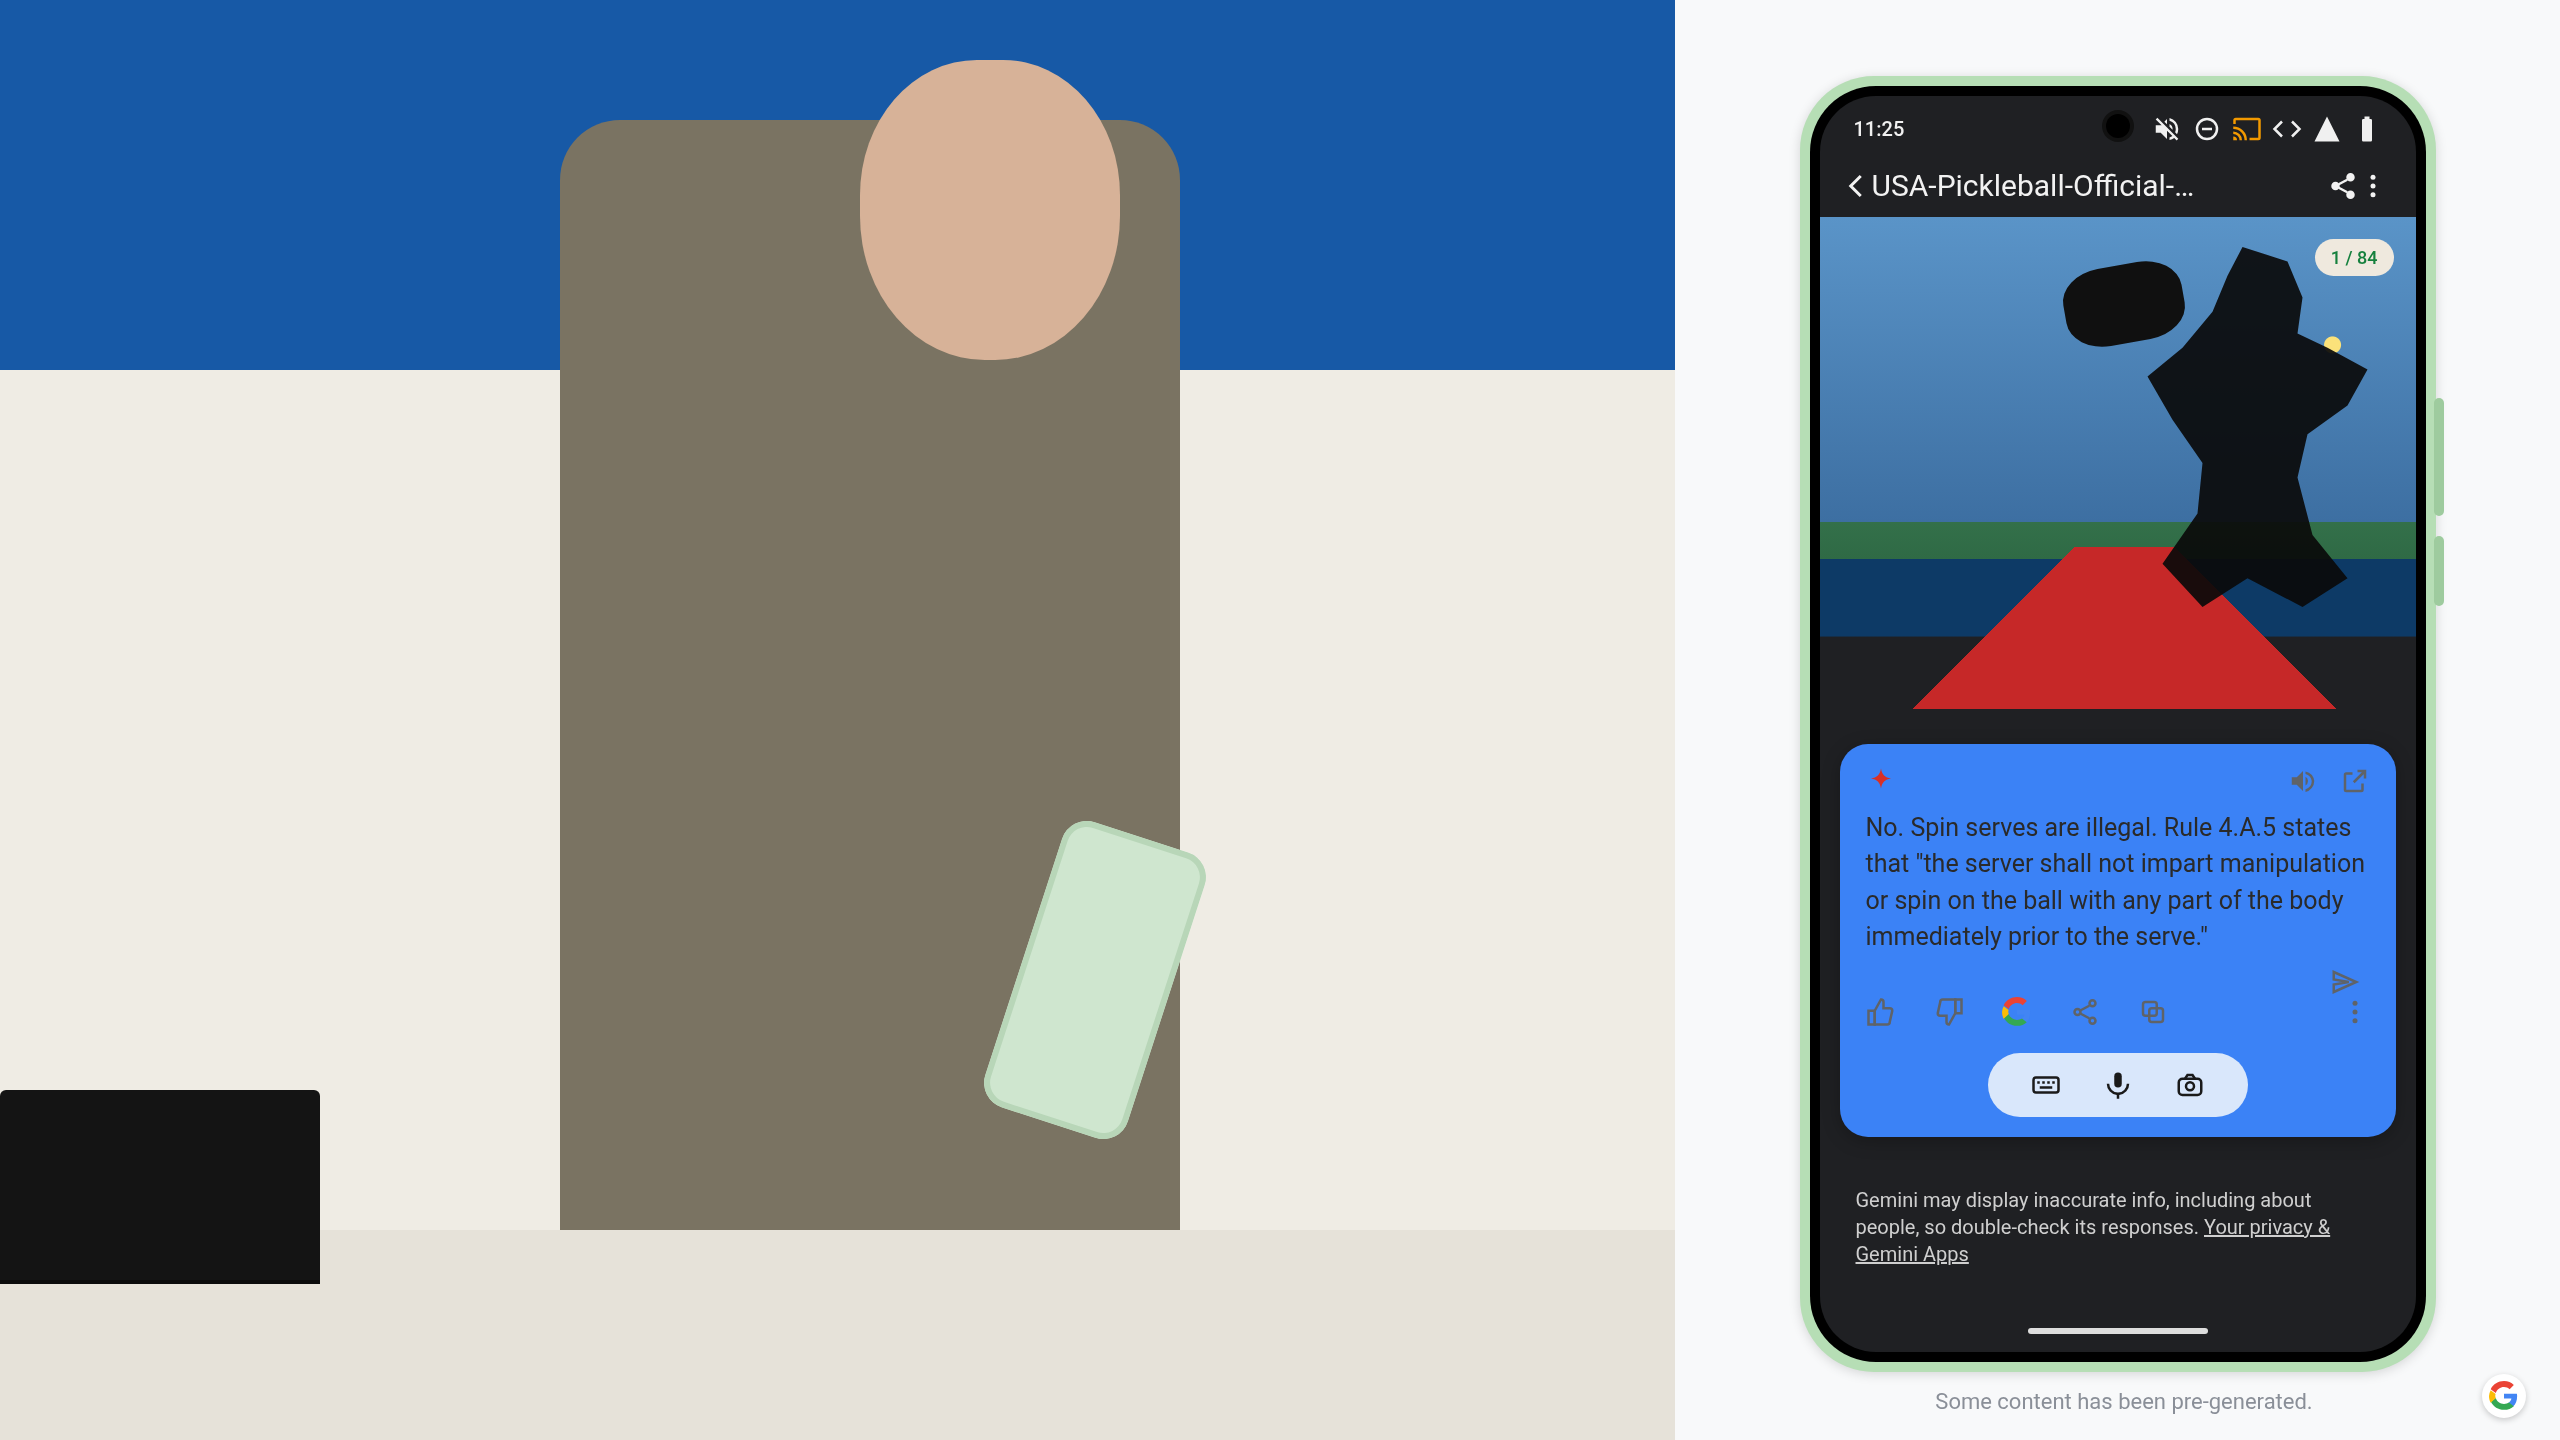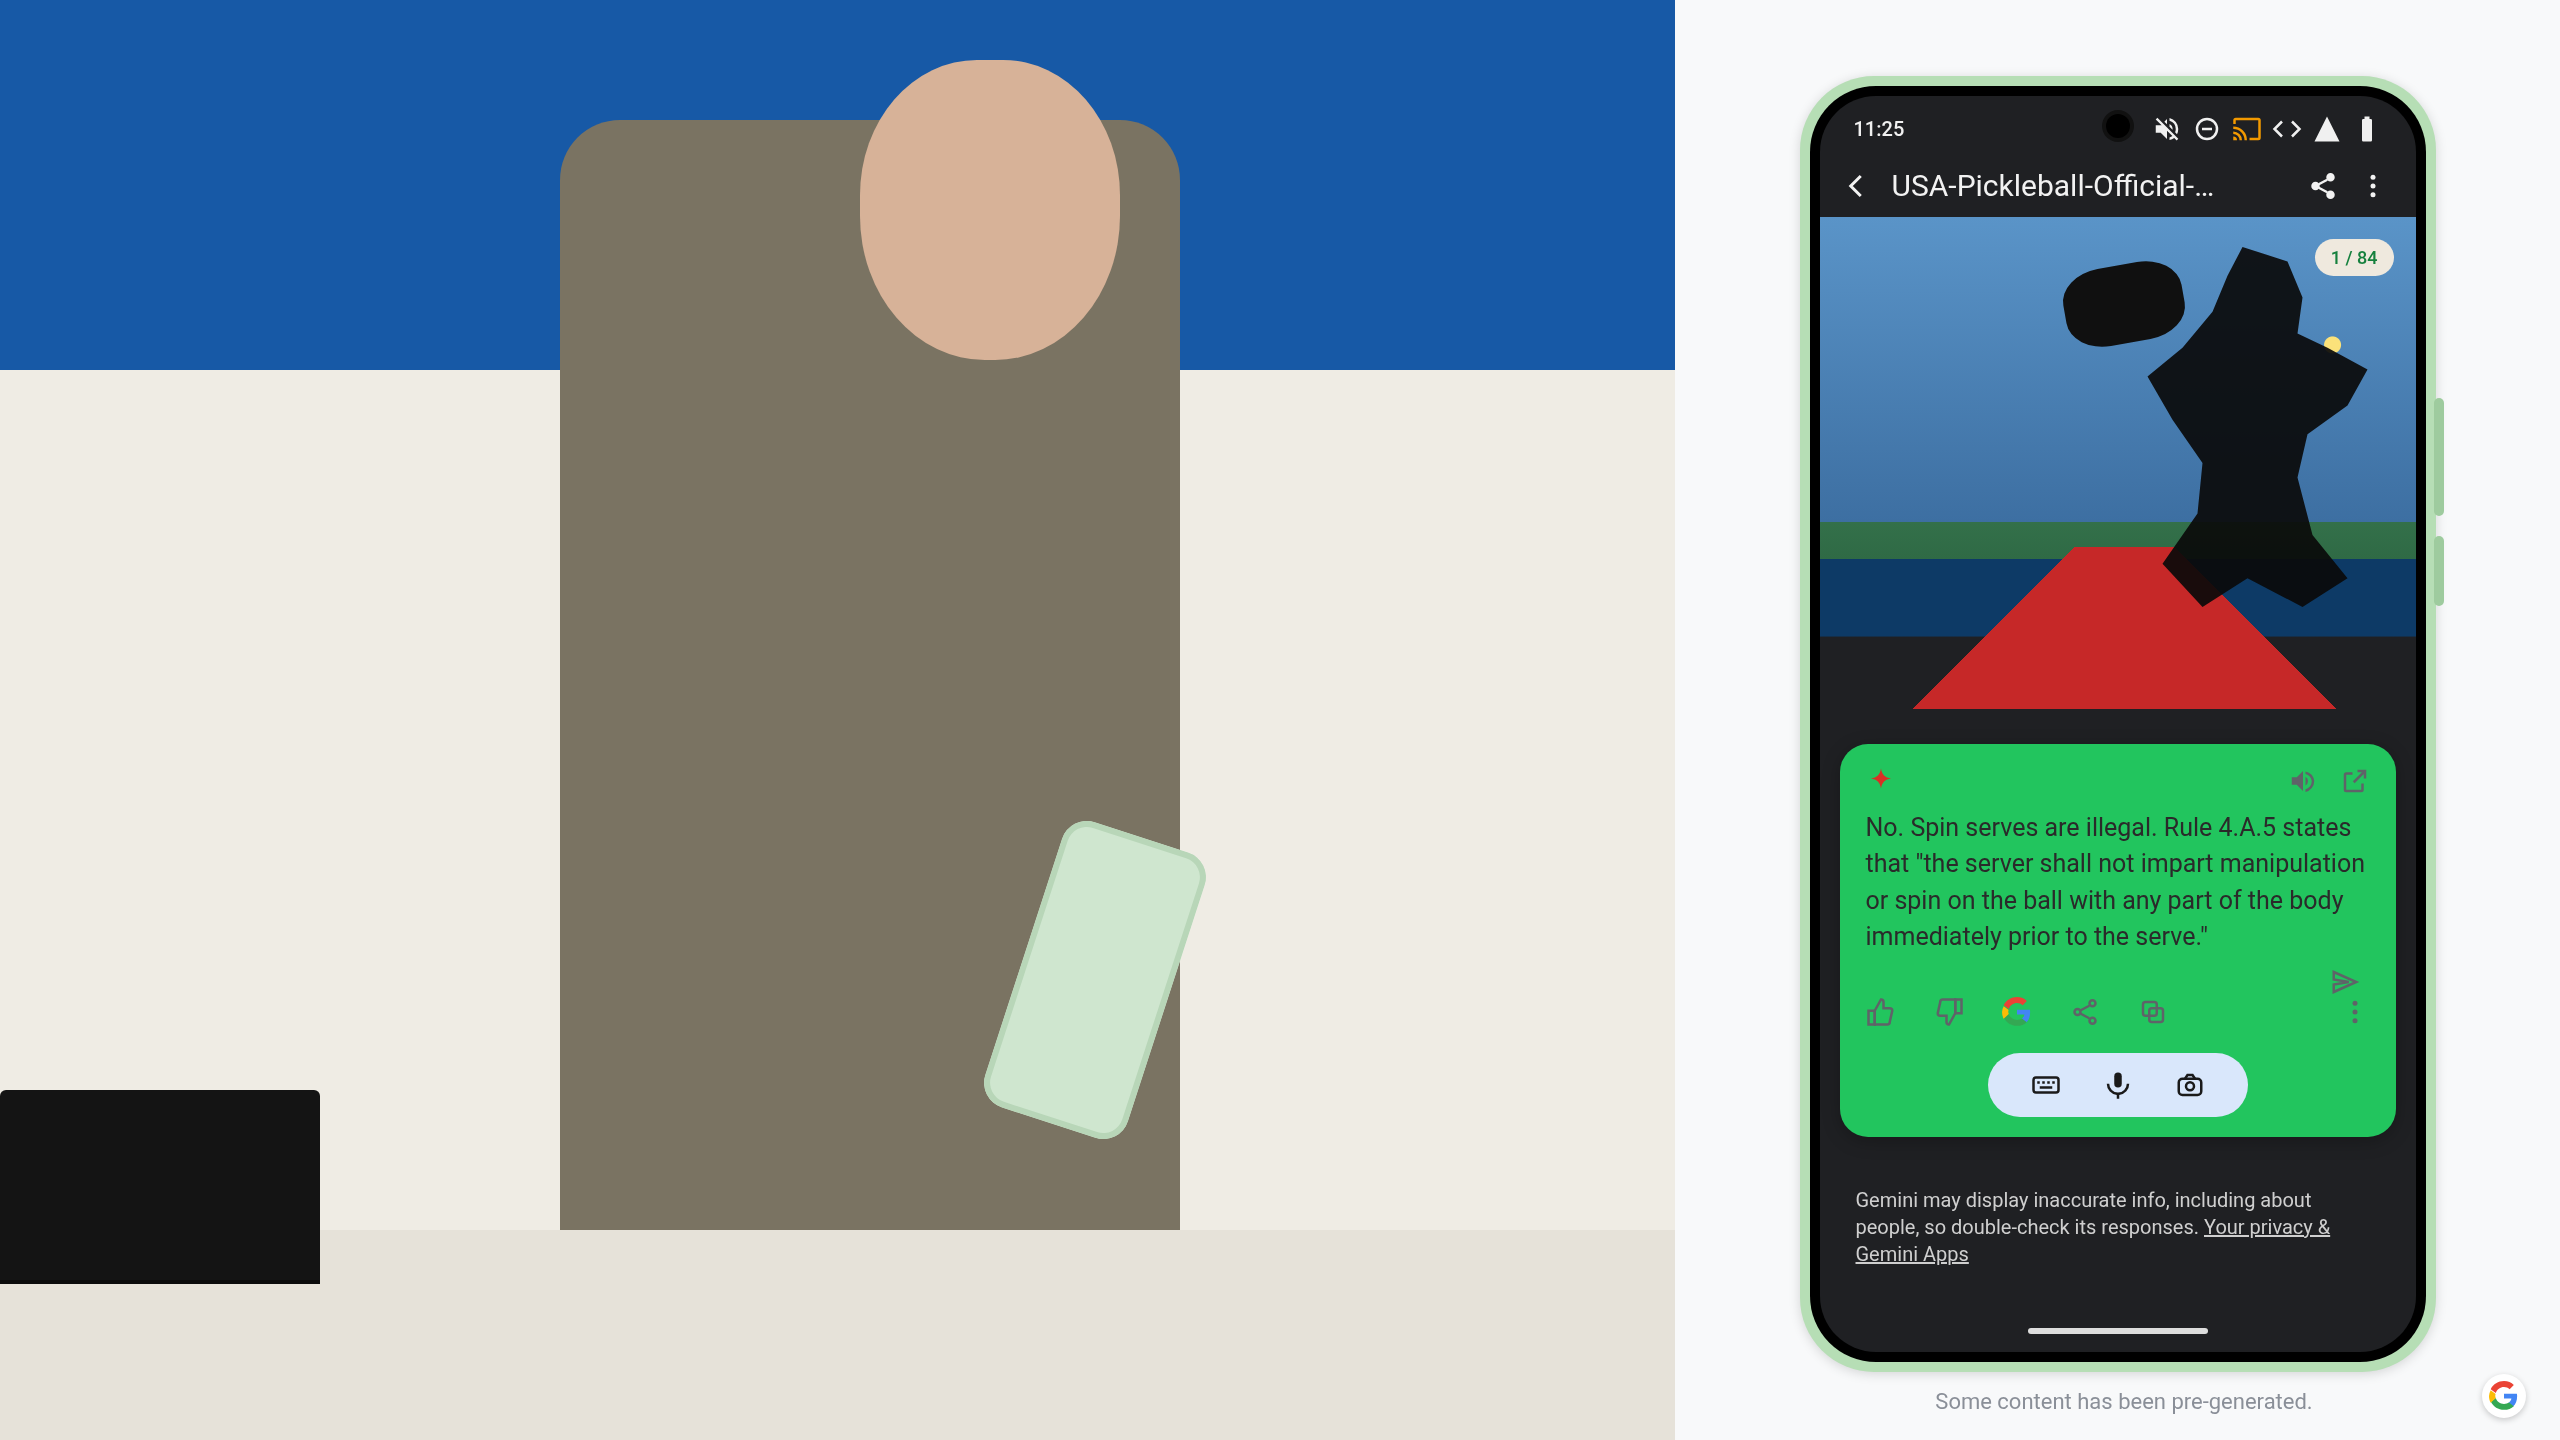--- a/index.html
+++ b/index.html
@@ -58,21 +58,21 @@
   }
 
   .status-bar {
     display: flex; justify-content: space-between; align-items: center;
     padding: 18px 34px 0 34px; font-size: 20px; font-weight: 500; color: #f0f0f0;
   }
   .status-icons { display: flex; gap: 10px; align-items: center; }
   .status-icons svg { width: 22px; height: 22px; display: block; }
 
   .titlebar {
-    display: flex; align-items: center; gap: 20px;
+    display: flex; align-items: center; 
     padding: 24px 28px 14px 22px; color: #f2f2f2;
   }
   .titlebar .title { flex: 1; font-size: 30px; font-weight: 400; white-space: nowrap; overflow: hidden; text-overflow: ellipsis; }
   .ic { width: 30px; height: 30px; display: inline-flex; align-items: center; justify-content: center; }
   .ic svg { width: 100%; height: 100%; }
 
   .hero {
     position: relative; height: 492px;
     background:
       linear-gradient(135deg, transparent 55%, #c62828 55%) 0 330px / 300px 162px no-repeat,
@@ -92,21 +92,21 @@
     background: #101010; border-radius: 40px / 30px; transform: rotate(-10deg);
   }
   .page-chip {
     position: absolute; top: 22px; right: 22px;
     background: #efe9de; color: #15803d; font-size: 18px; font-weight: 500;
     padding: 8px 16px; border-radius: 22px;
   }
 
   .response-card {
     position: absolute; left: 20px; right: 20px; top: 648px;
-    background: #22c55e; color: #1f1f1f; border-radius: 28px;
+    background: #3b82f6; color: #1f1f1f; border-radius: 28px;
     box-shadow: 0 4px 18px rgba(0,0,0,.25);
     padding: 22px 26px 20px 26px;
   }
   .response-head { display: flex; align-items: center; justify-content: space-between; margin-bottom: 14px; }
   .spark { color: #d93025; }
   .response-head-right { display: flex; gap: 22px; color: #5f6368; }
   .answer-text { font-size: 25px; line-height: 1.45; color: #2a2a2a; }
   .action-row { display: flex; align-items: center; gap: 38px; margin-top: 42px; color: #5f6368; }
   .action-row .spacer { flex: 1; }
 

